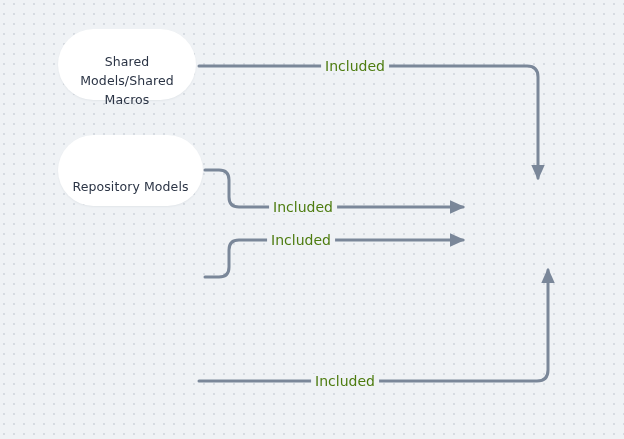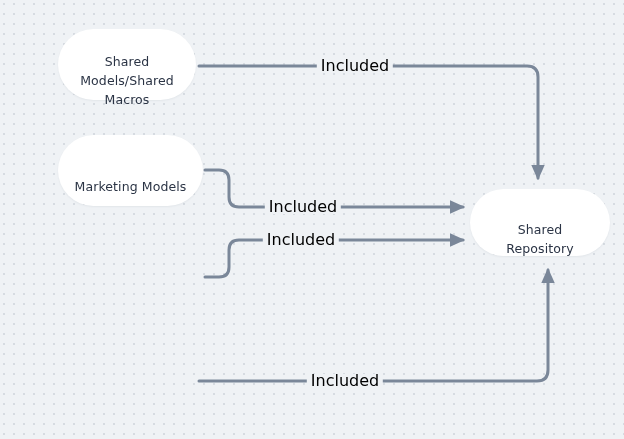--- a/index.html
+++ b/index.html
@@ -45,22 +45,22 @@
   }
   .node-label {
     display: block;
     white-space: pre-line;
     padding: 0 12px;
     margin-top: 32px;
   }
   .edge-label {
     position: absolute;
     transform: translate(-50%, -50%);
-    color: #000000;
-    font-size: 16px;
+    color: #4d7c0f;
+    font-size: 14px;
     line-height: 14px;
     background: #eff2f5;
     padding: 0 4px;
     white-space: nowrap;
     z-index: 3;
   }
 </style>
 </head>
 <body>
 
@@ -82,28 +82,25 @@
     <path d="M 199 381 L 537 381 Q 548 381 548 370 L 548 270" fill="none" stroke="#7a8799" stroke-width="3" stroke-linecap="round" marker-end="url(#arrow)"></path>
   </svg>
 
   <div class="node" style="left:58px; top:29px; width:138px; height:71px;">
     <span class="node-label">Shared
 Models/Shared
 Macros</span>
   </div>
 
   <div class="node" style="left:58px; top:135px; width:145px; height:71px;">
-    <span class="node-label">Marketing Models</span>
+    <span class="node-label">Repository Models</span>
   </div>
 
 
 
-  <div class="node" style="left:470px; top:189px; width:140px; height:67px;">
-    <span class="node-label">Shared Repository</span>
-  </div>
 
   <div class="edge-label" style="left:355px; top:66px;">Included</div>
 
   <div class="edge-label" style="left:303px; top:207px;">Included</div>
 
   <div class="edge-label" style="left:301px; top:240px;">Included</div>
 
   <div class="edge-label" style="left:345px; top:381px;">Included</div>
 
 </div>

